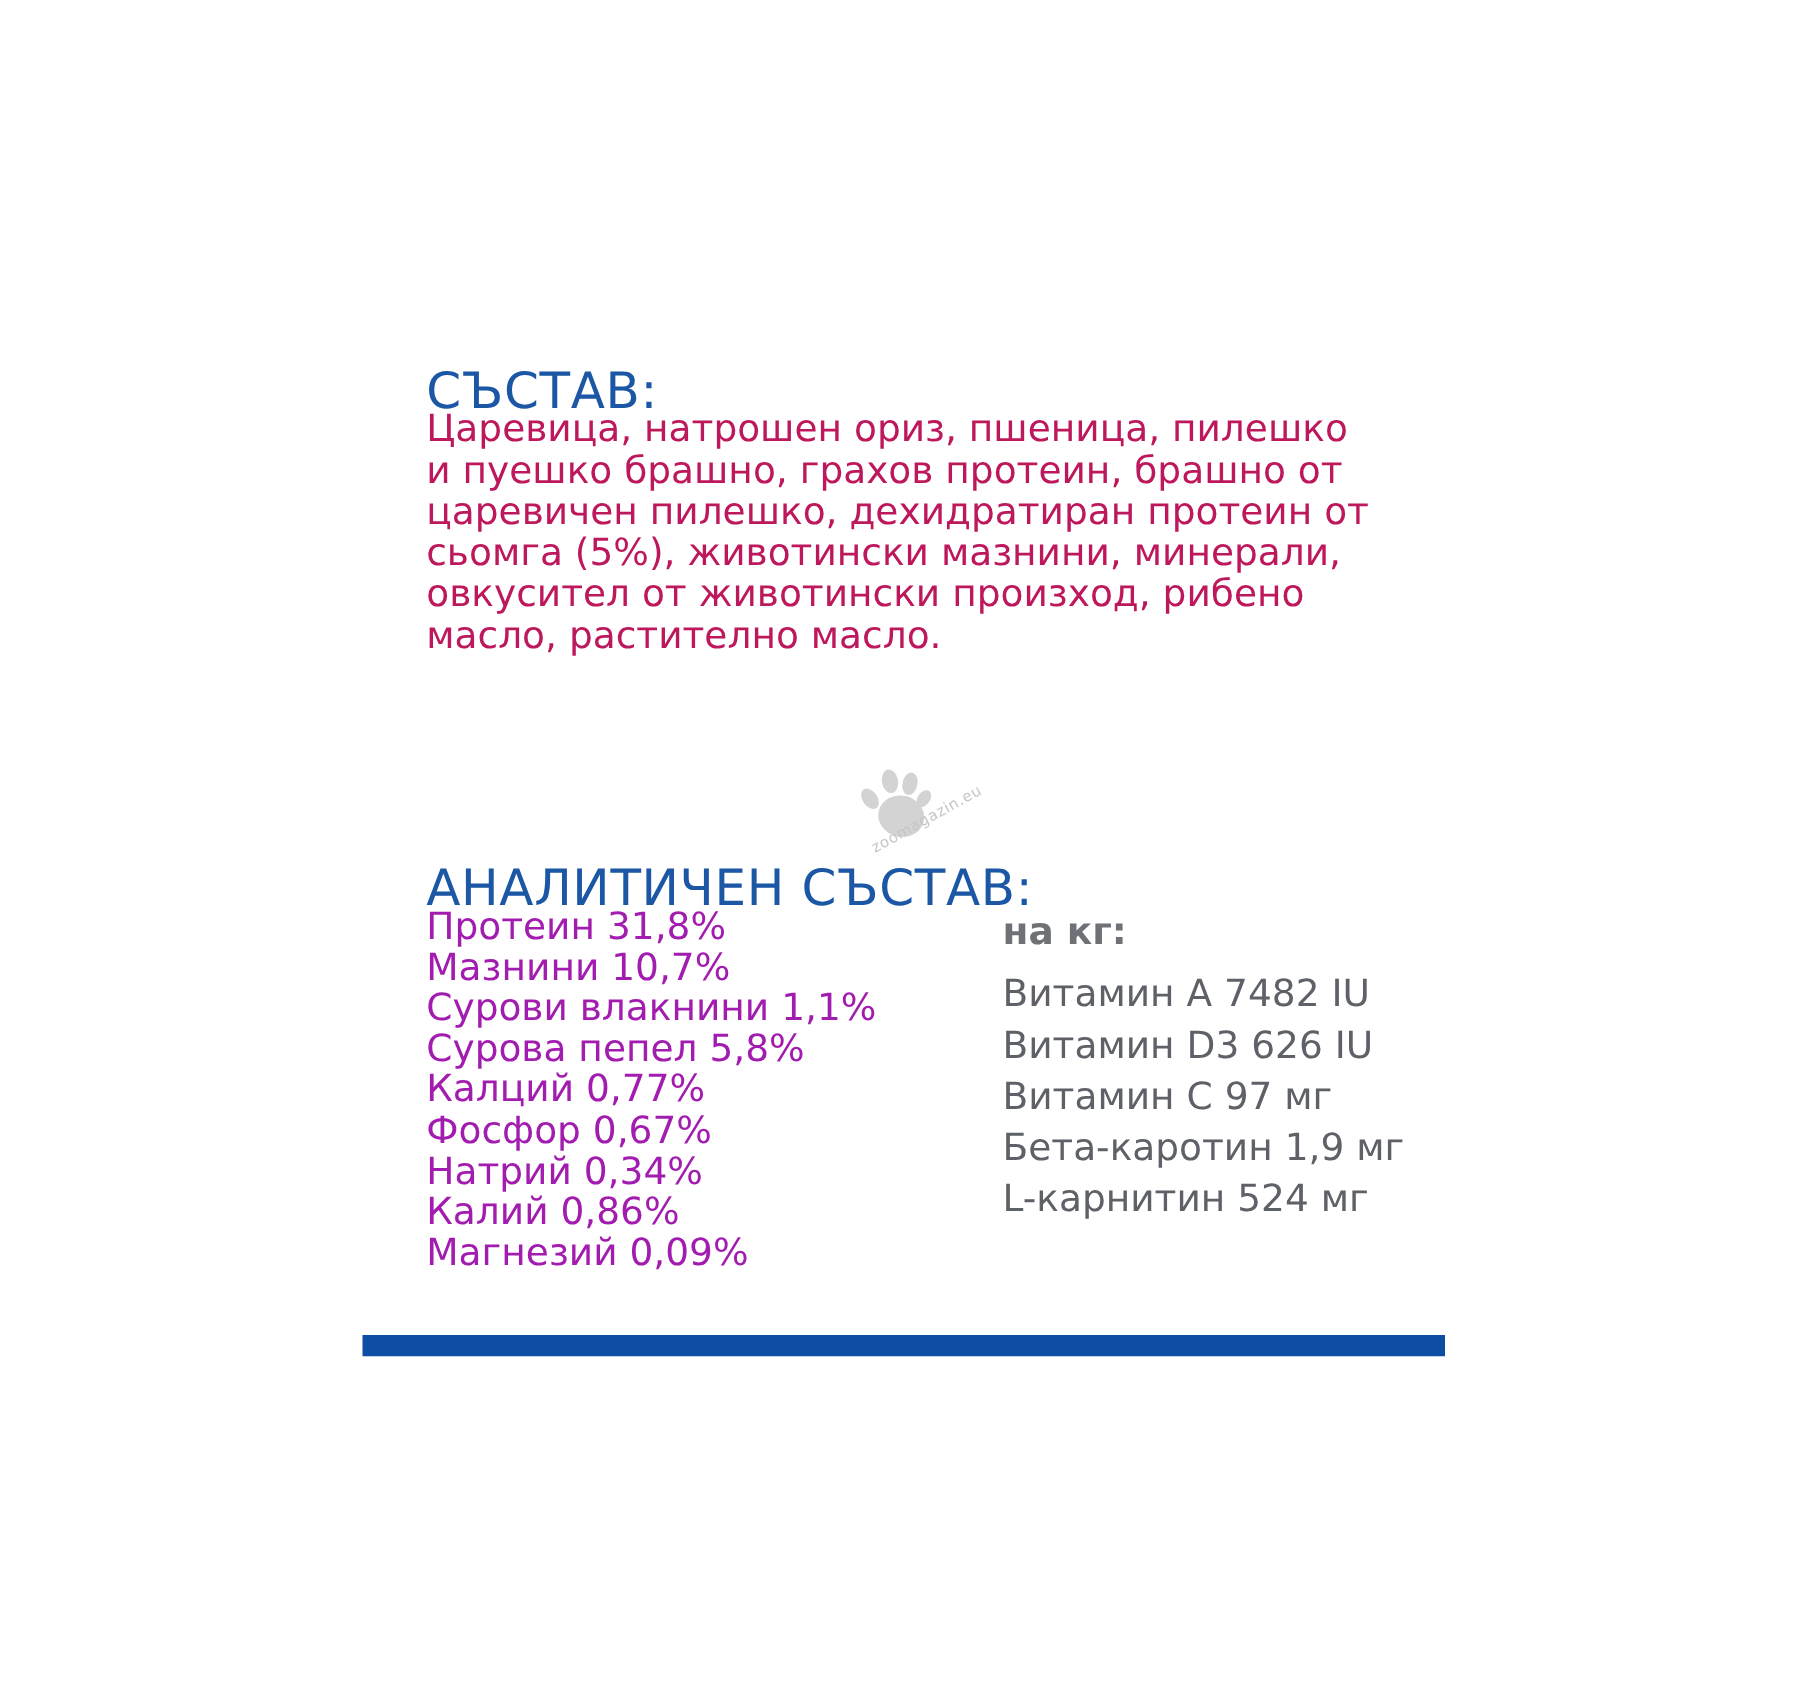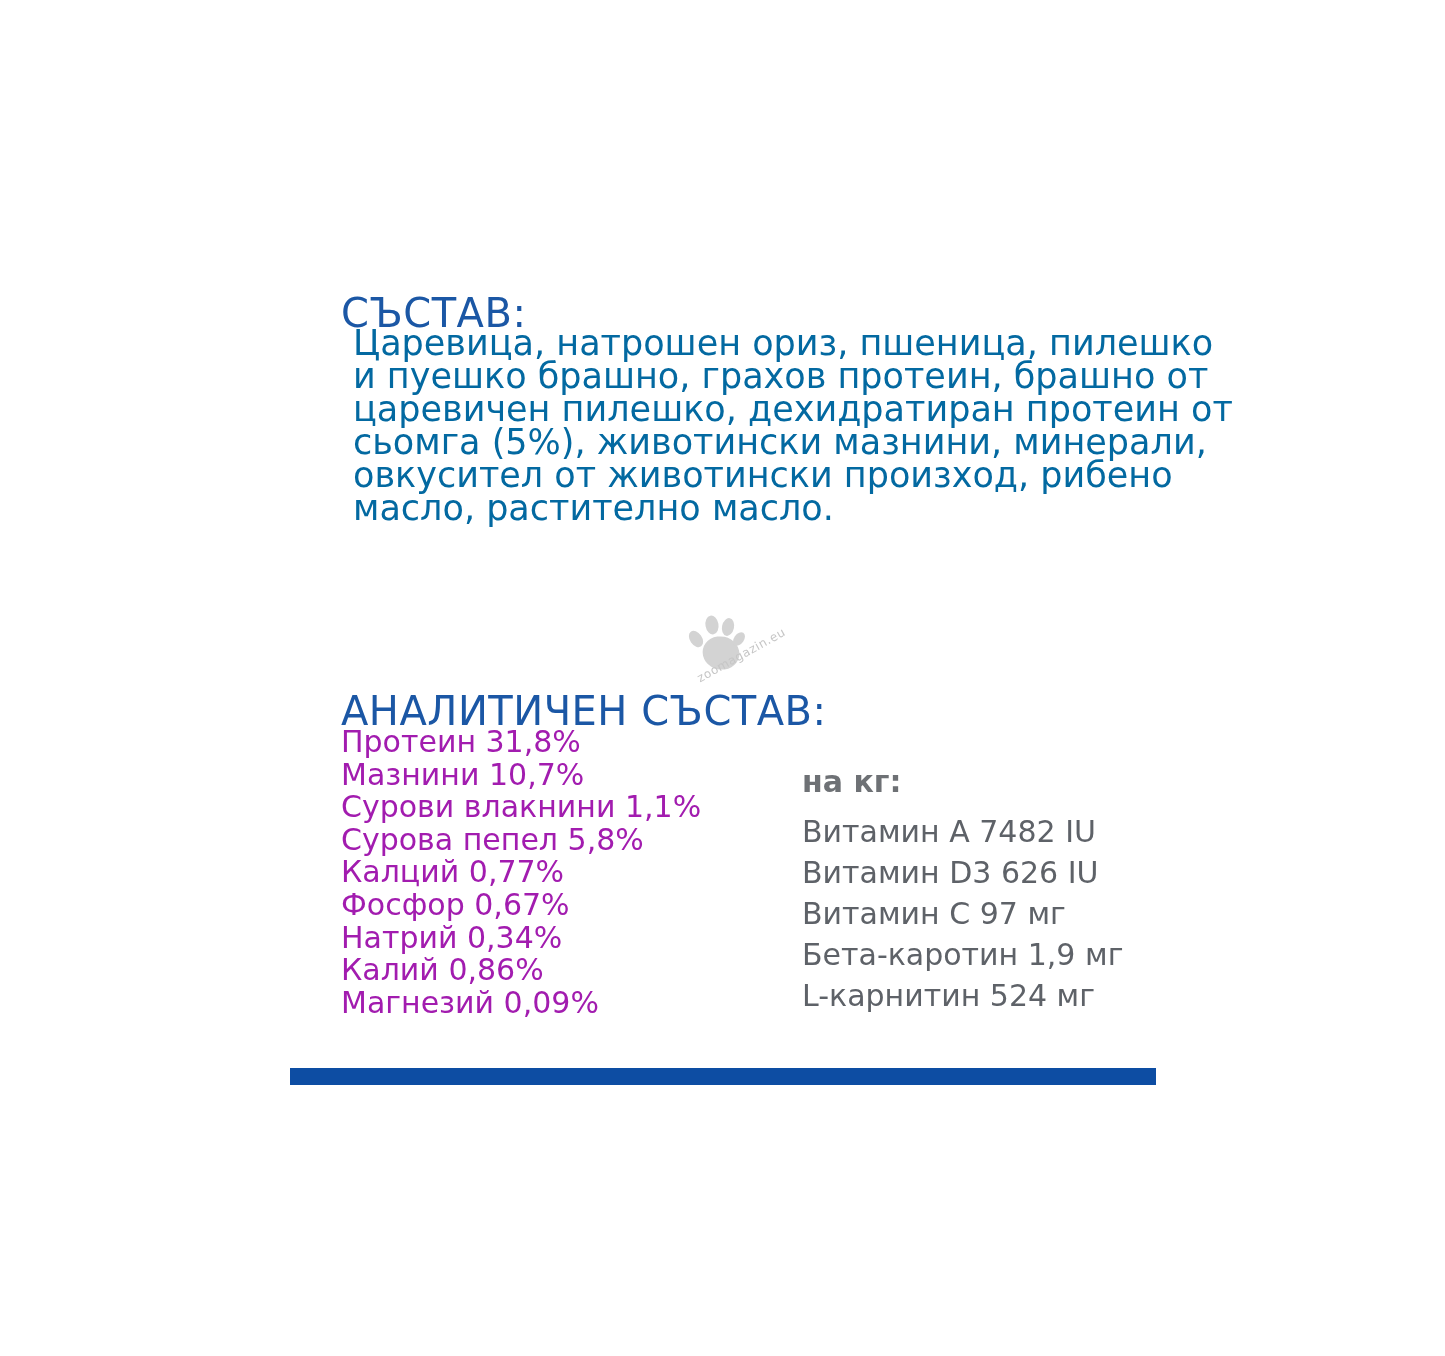--- a/index.html
+++ b/index.html
@@ -15,35 +15,35 @@
     font-size:40px;line-height:40px;
     font-weight:normal;
     color:#1b57a5;
     letter-spacing:0.5px;
     white-space:nowrap;
     z-index:2;
   }
   #title-composition{top:266px;}
   #title-analytical{top:664px;}
   .ingredients{
-    position:absolute;left:353px;top:327px;
-    font-size:35px;line-height:33px;
-    color:#0369a1;
+    position:absolute;left:341px;top:327px;
+    font-size:30px;line-height:33px;
+    color:#be185d;
     z-index:2;
   }
   .ingredients div{white-space:nowrap;}
   .nutrients{
     position:absolute;left:341px;top:726px;
     font-size:30px;line-height:32.6px;
     color:#a21caf;
     z-index:2;
   }
   .nutrients div{white-space:nowrap;}
   .perkg{
-    position:absolute;left:802px;top:765px;
+    position:absolute;left:802px;top:729px;
     font-size:30px;color:#5e6268;
     z-index:2;
   }
   .perkg-label{
     font-weight:bold;
     color:#6e7175;
     font-size:30px;line-height:33px;
     white-space:nowrap;
   }
   .perkg-items{margin-top:13px;line-height:41px;}

